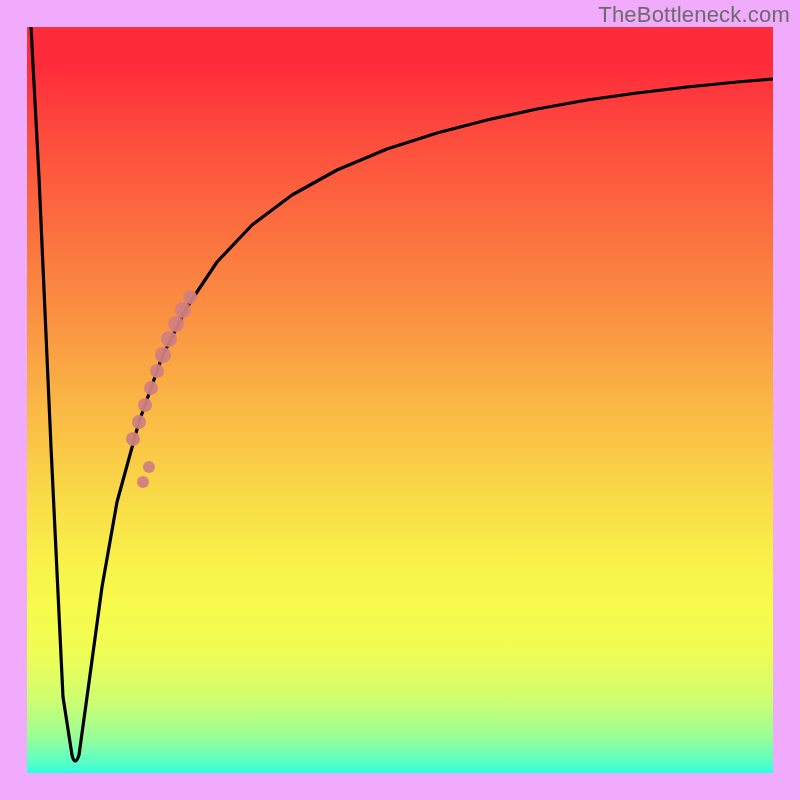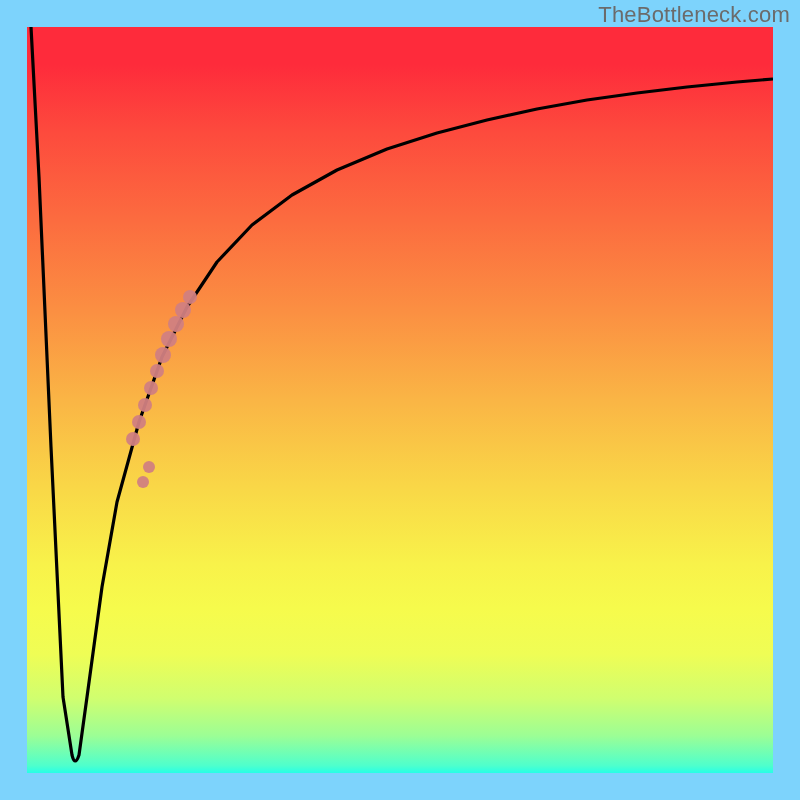--- a/index.html
+++ b/index.html
@@ -8,21 +8,21 @@
     width: 800px;
     height: 800px;
     overflow: hidden;
     background: #000;
     font-family: Arial, Helvetica, sans-serif;
   }
   .frame {
     position: relative;
     width: 800px;
     height: 800px;
-    background: #7dd3fc;
+    background: #f0abfc;
   }
   .watermark {
     position: absolute;
     top: 2px;
     right: 10px;
     font-size: 22px;
     font-weight: 500;
     color: #6b6b6b;
     letter-spacing: 0.2px;
     z-index: 3;

